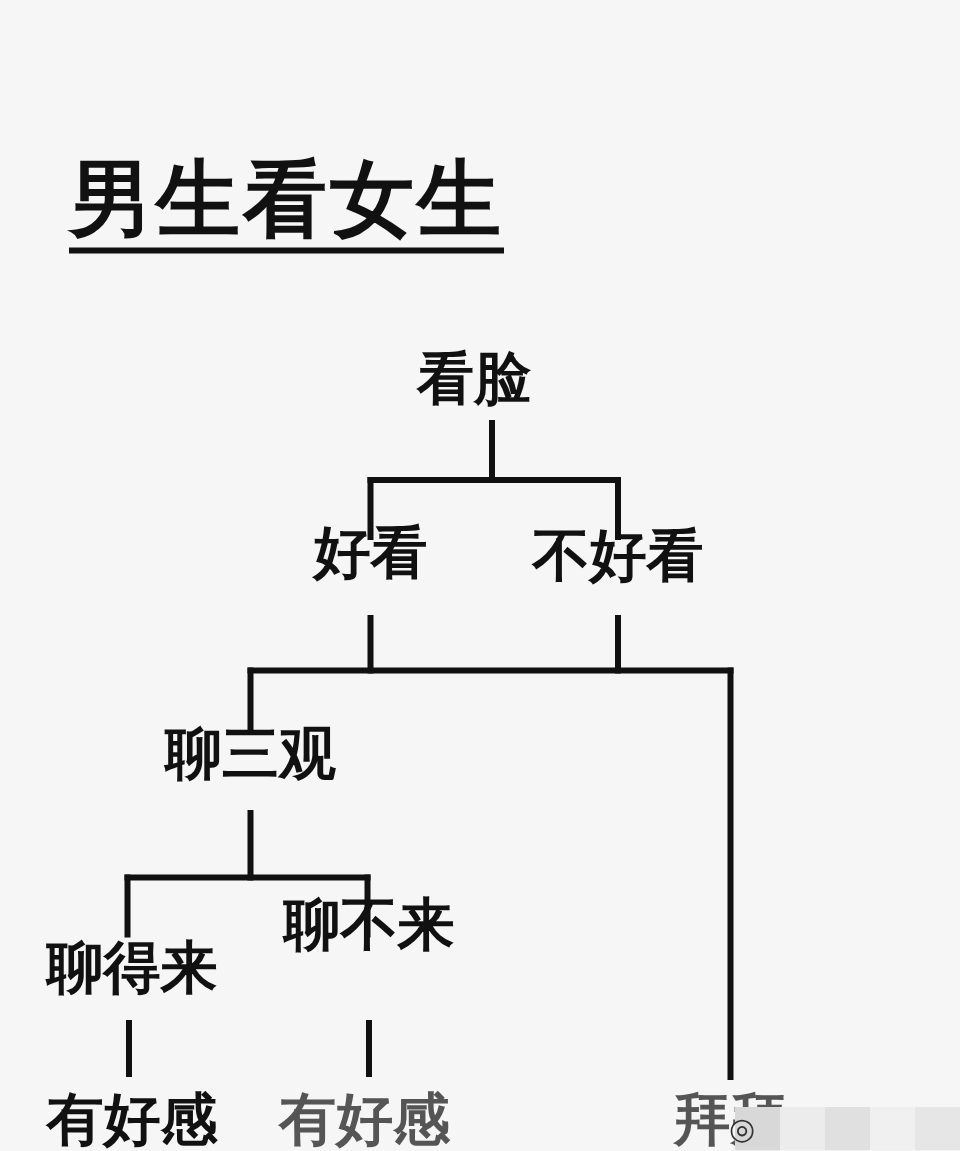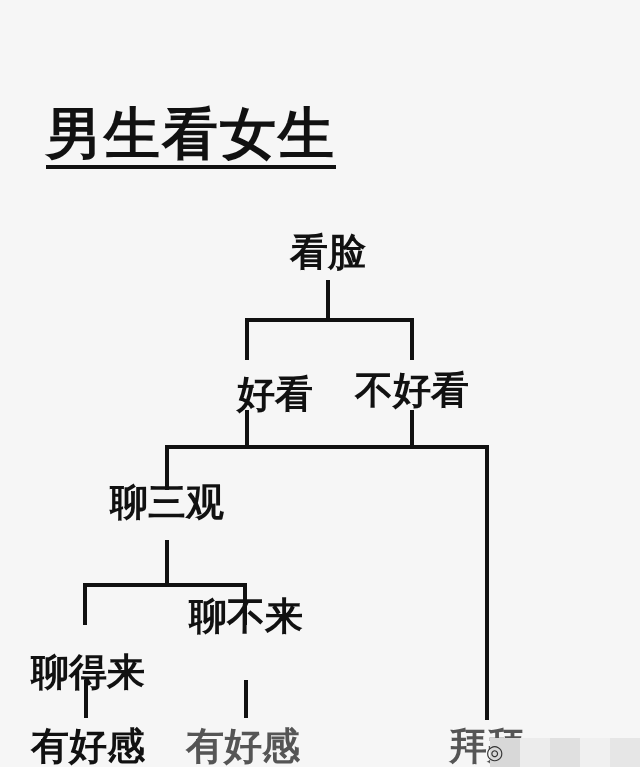--- a/index.html
+++ b/index.html
@@ -33,41 +33,41 @@
   .wm-logo {
     position: absolute; left: 486px; top: 740px; font-size: 20px; color: #333;
   }
 </style>
 </head>
 <body>
 
 <div class="title">男生看女生</div>
 <div class="title-underline"></div>
 
-<div class="node" style="left:328px; top:230px;">看脸</div>
+<div class="node" style="left:316px; top:230px;">看脸</div>
 <div class="line v" style="left:326px; top:280px; height:42px;"></div>
 <div class="line h" style="left:245px; top:318px; width:169px;"></div>
 <div class="line v" style="left:245px; top:318px; height:42px;"></div>
 <div class="line v" style="left:410px; top:318px; height:42px;"></div>
 
-<div class="node" style="left:247px; top:372px;margin-left:28px;">好看</div>
-<div class="node" style="left:412px; top:368px;">不好看</div>
+<div class="node" style="left:247px; top:346px;">好看</div>
+<div class="node" style="left:412px; top:348px;">不好看</div>
 <div class="line v" style="left:245px; top:410px; height:39px;"></div>
 <div class="line v" style="left:410px; top:410px; height:39px;"></div>
 <div class="line h" style="left:165px; top:445px; width:324px;"></div>
 <div class="line v" style="left:165px; top:445px; height:45px;"></div>
 <div class="line v" style="left:485px; top:445px; height:275px;"></div>
 
 <div class="node" style="left:167px; top:480px;">聊三观</div>
 <div class="line v" style="left:165px; top:540px; height:47px;"></div>
 <div class="line h" style="left:83px; top:583px; width:164px;"></div>
 <div class="line v" style="left:83px; top:583px; height:42px;"></div>
 <div class="line v" style="left:243px; top:583px; height:42px;"></div>
 
-<div class="node" style="left:88px; top:650px;">聊得来</div>
+<div class="node" style="left:88px; top:623px;">聊得来</div>
 <div class="node" style="left:246px; top:594px;">聊不来</div>
 <div class="line v" style="left:84px; top:680px; height:38px;"></div>
 <div class="line v" style="left:244px; top:680px; height:38px;"></div>
 
 <div class="node" style="left:88px; top:724px;">有好感</div>
 <div class="node gray" style="left:243px; top:724px;">有好感</div>
 <div class="node gray" style="left:487px; top:724px;">拜拜</div>
 
 <div class="watermark">
   <div class="px" style="background:#d8d8d8"></div>

